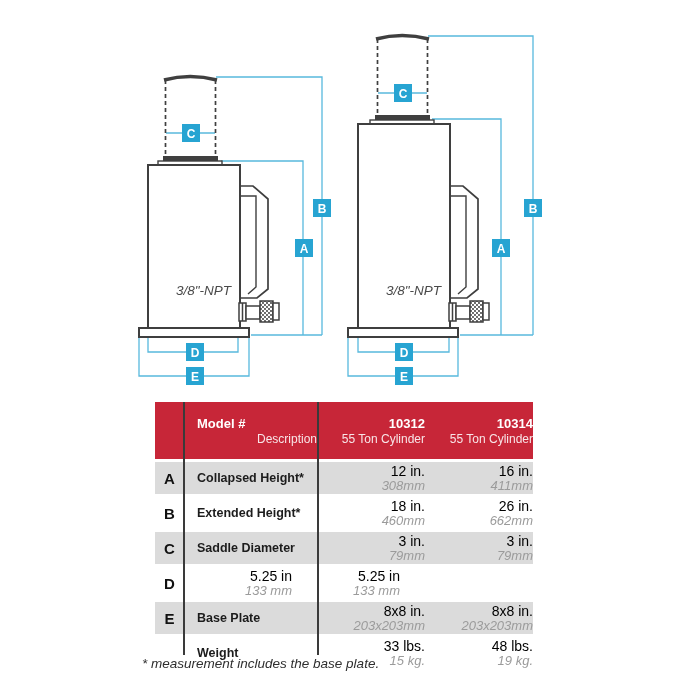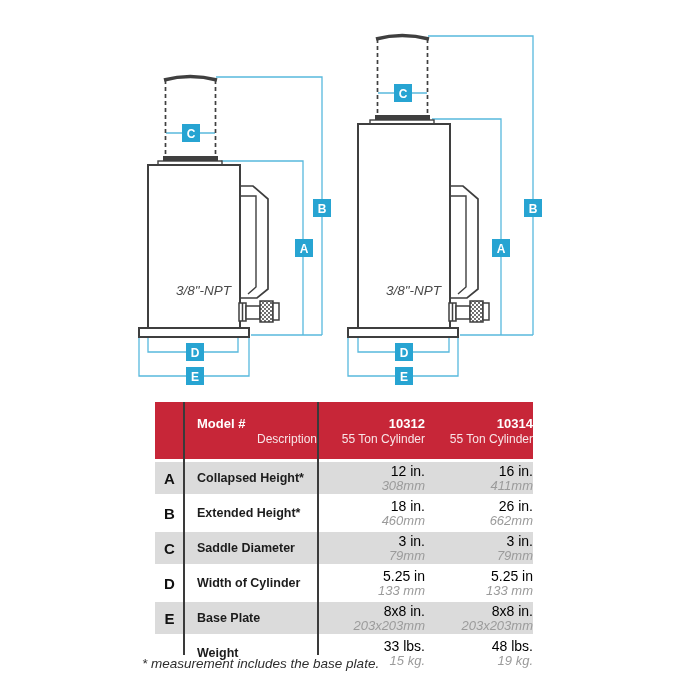--- a/index.html
+++ b/index.html
@@ -211,23 +211,20 @@
       <span class="v-mm">79mm</span>
     </div>
     <div class="cell-val">
       <span class="v-in">3 in.</span>
       <span class="v-mm">79mm</span>
     </div>
   </div>
 
   <div class="trow drow">
     <div class="cell-letter">D</div>
-    <div class="cell-desc">
-          <span class="desc-label">Width of Cylinder</span>
-        </div>
     <div class="cell-val">
       <span class="v-in">5.25 in</span>
       <span class="v-mm">133 mm</span>
     </div>
     <div class="cell-val">
       <span class="v-in">5.25 in</span>
       <span class="v-mm">133 mm</span>
     </div>
   </div>
 

